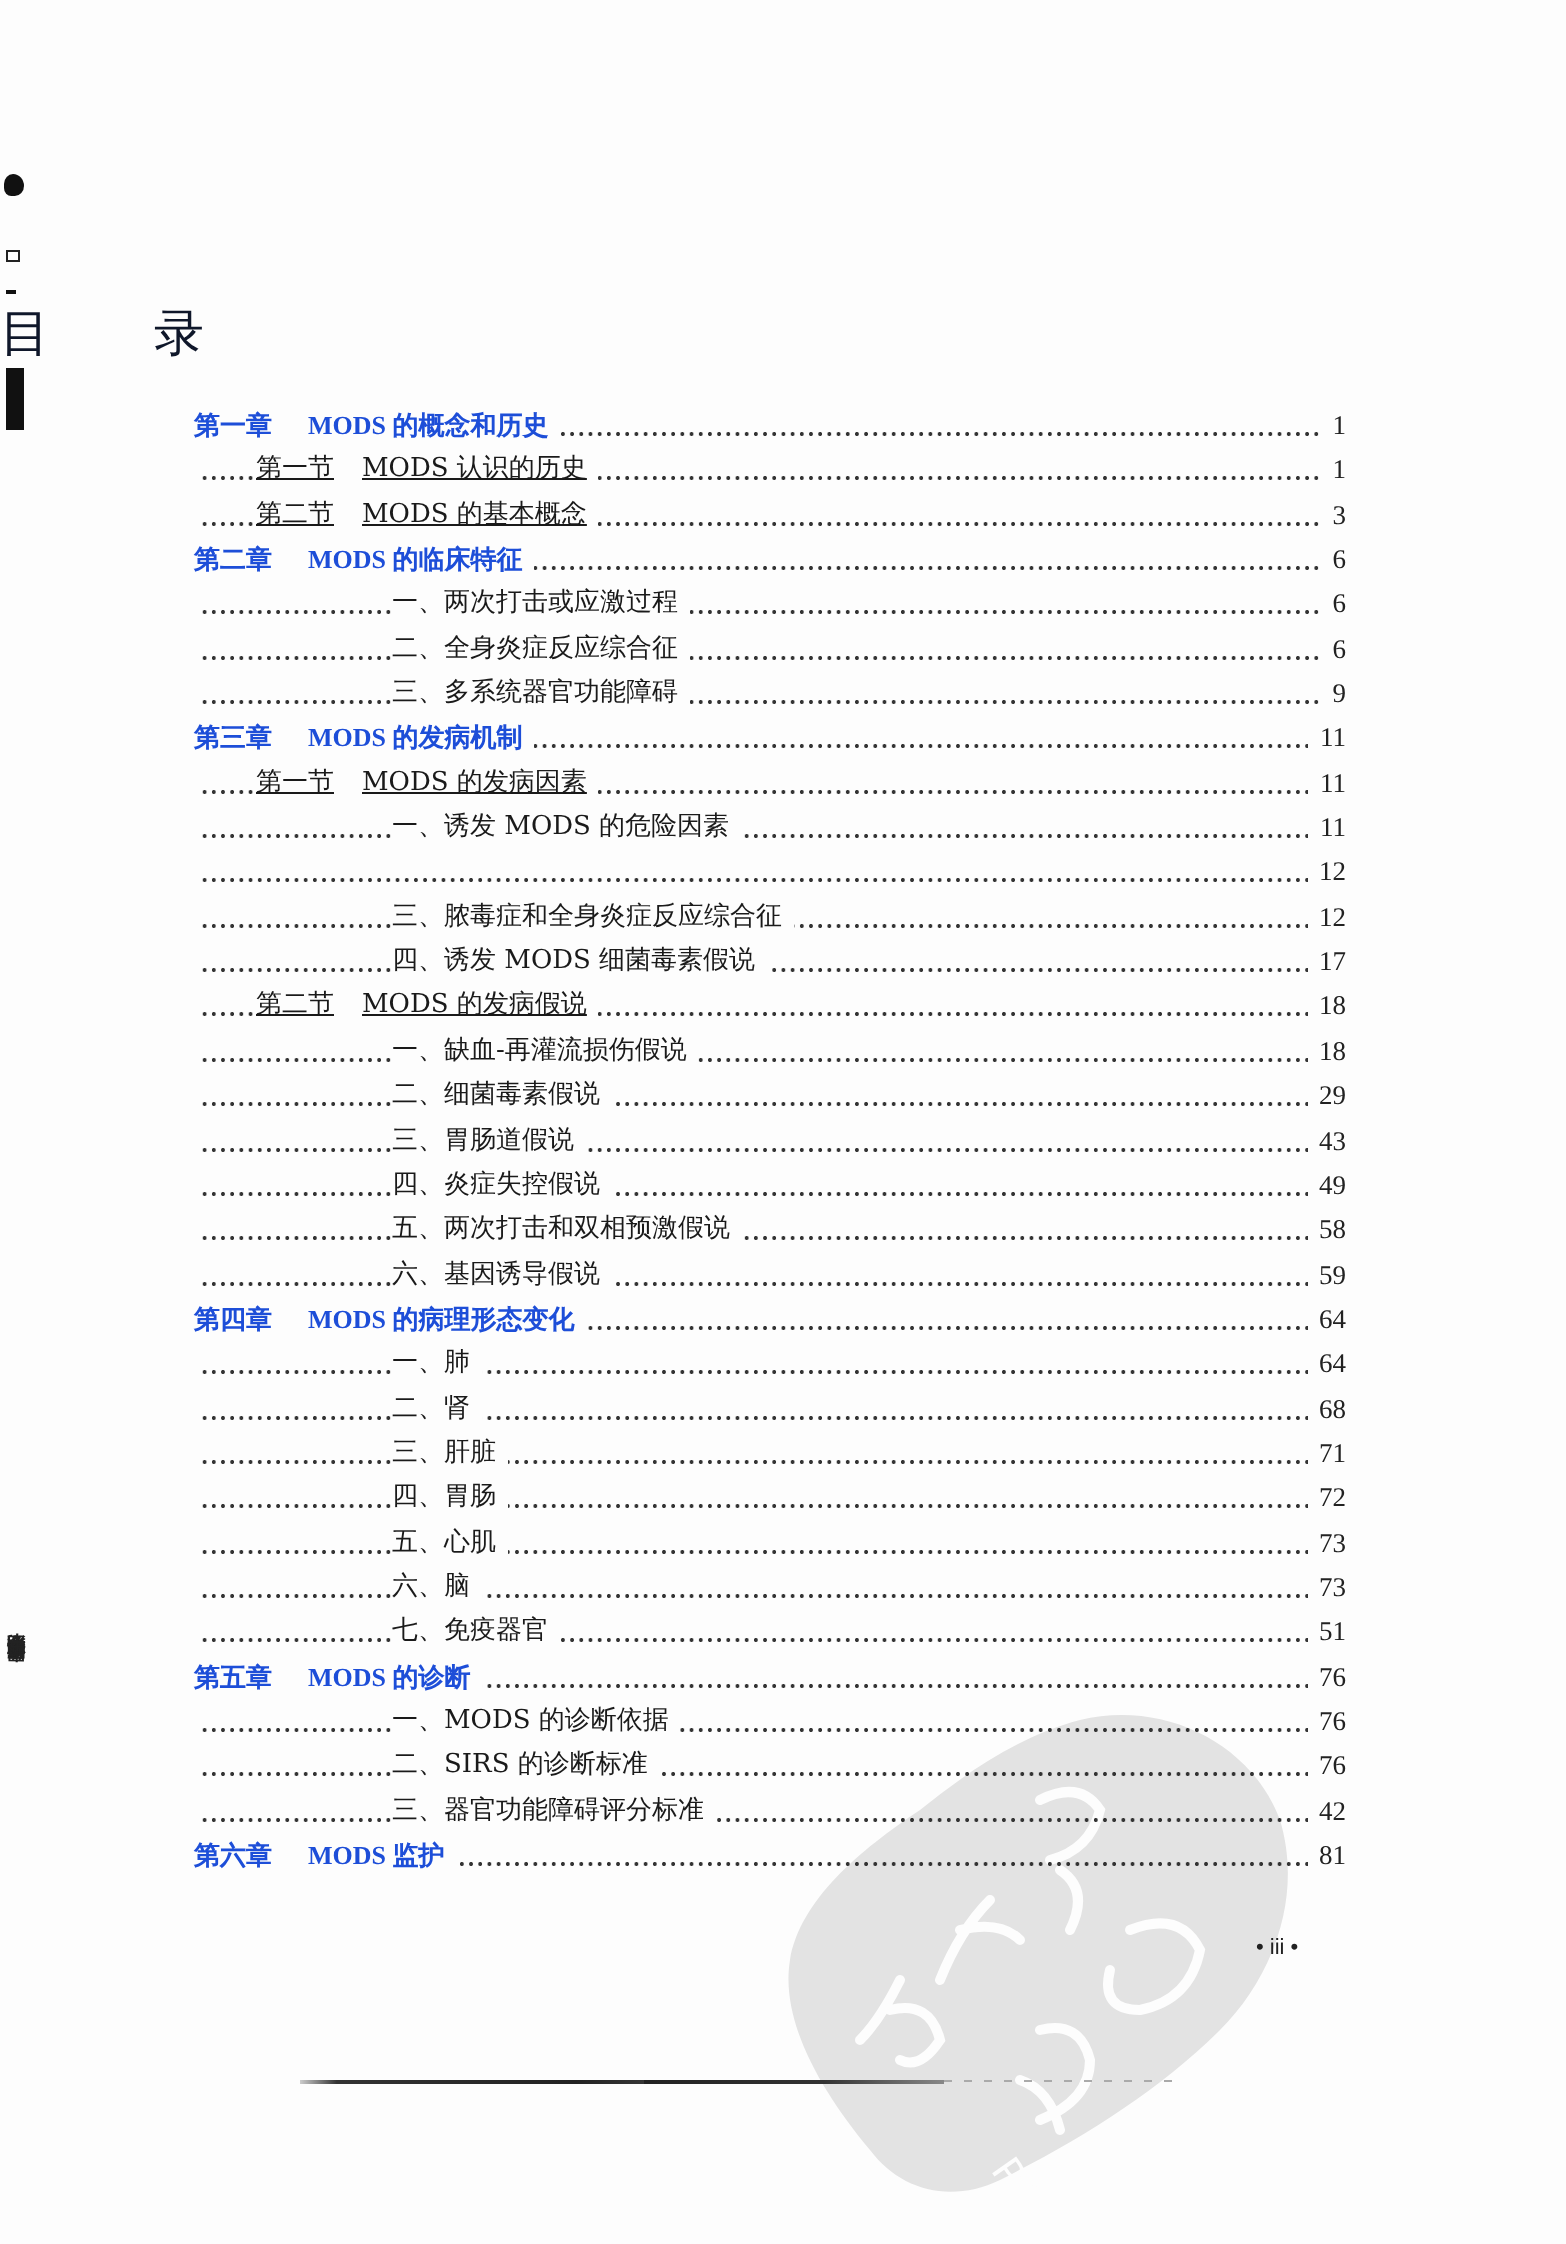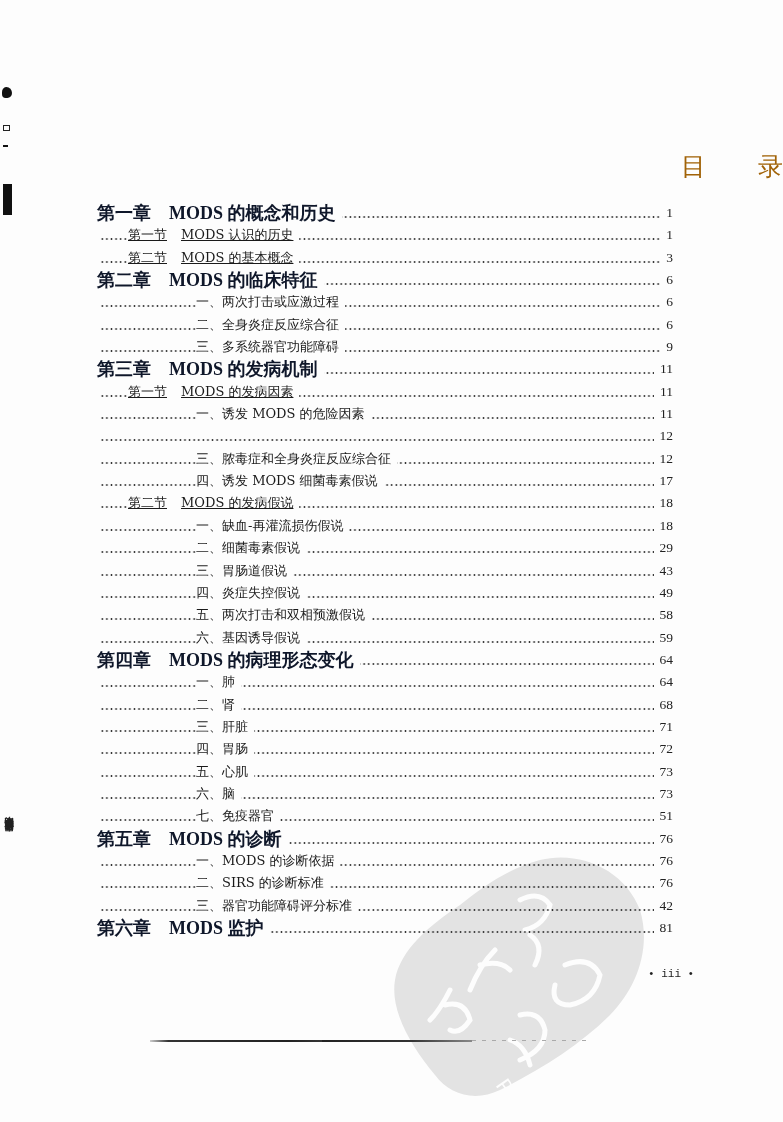--- a/index.html
+++ b/index.html
@@ -53,24 +53,24 @@
       font-weight: bold;
       letter-spacing: 0.5px;
     }
 
     
     .toc-title {
       position: absolute;
       top: 150px;
       left: 0;
       width: 783px;
-      text-align: right;
+      text-align: left;
       font-size: 25px;
       letter-spacing: 0;
-      color: #a16207;
+      color: #0f172a;
     }
     .toc-title span { display: inline-block; }
     .toc-title .gap { width: 52px; }
 
     
     .toc {
       position: absolute;
       top: 202px;
       left: 0;
       width: 783px;
@@ -86,22 +86,22 @@
       position: absolute;
       top: 0;
       background: #fdfdfd;
       padding-right: 6px;
       z-index: 2;
     }
     .entry.chapter .label {
       left: 97px;
       font-weight: bold;
       font-family: "Liberation Serif", "DejaVu Serif", serif;
-      font-size: 18px;
-      color: #0f172a;
+      font-size: 13px;
+      color: #1d4ed8;
     }
     .entry.chapter .label .num { margin-right: 18px; }
     .entry.section .label { left: 128px; text-decoration: underline; }
     .entry.section .label .num { margin-right: 14px; }
     .entry.item .label { left: 160px; margin-left: 36px; }
     .entry .leader {
       position: absolute;
       left: 100px;
       right: 118px;
       top: 14px;
@@ -119,24 +119,24 @@
       font-size: 13.5px;
       background: #fdfdfd;
       padding-left: 6px;
       z-index: 2;
       color: #222;
     }
 
     
     .folio {
       position: absolute;
-      left: 648px;
+      left: 628px;
       top: 968px;
       font-size: 11px;
-      font-family: Liberation Mono, monospace;
+      font-family: Liberation Sans, sans-serif;
       color: #222;
     }
 
     
     .scan-line {
       position: absolute;
       left: 150px;
       top: 1040px;
       width: 230px;
       height: 2px;

